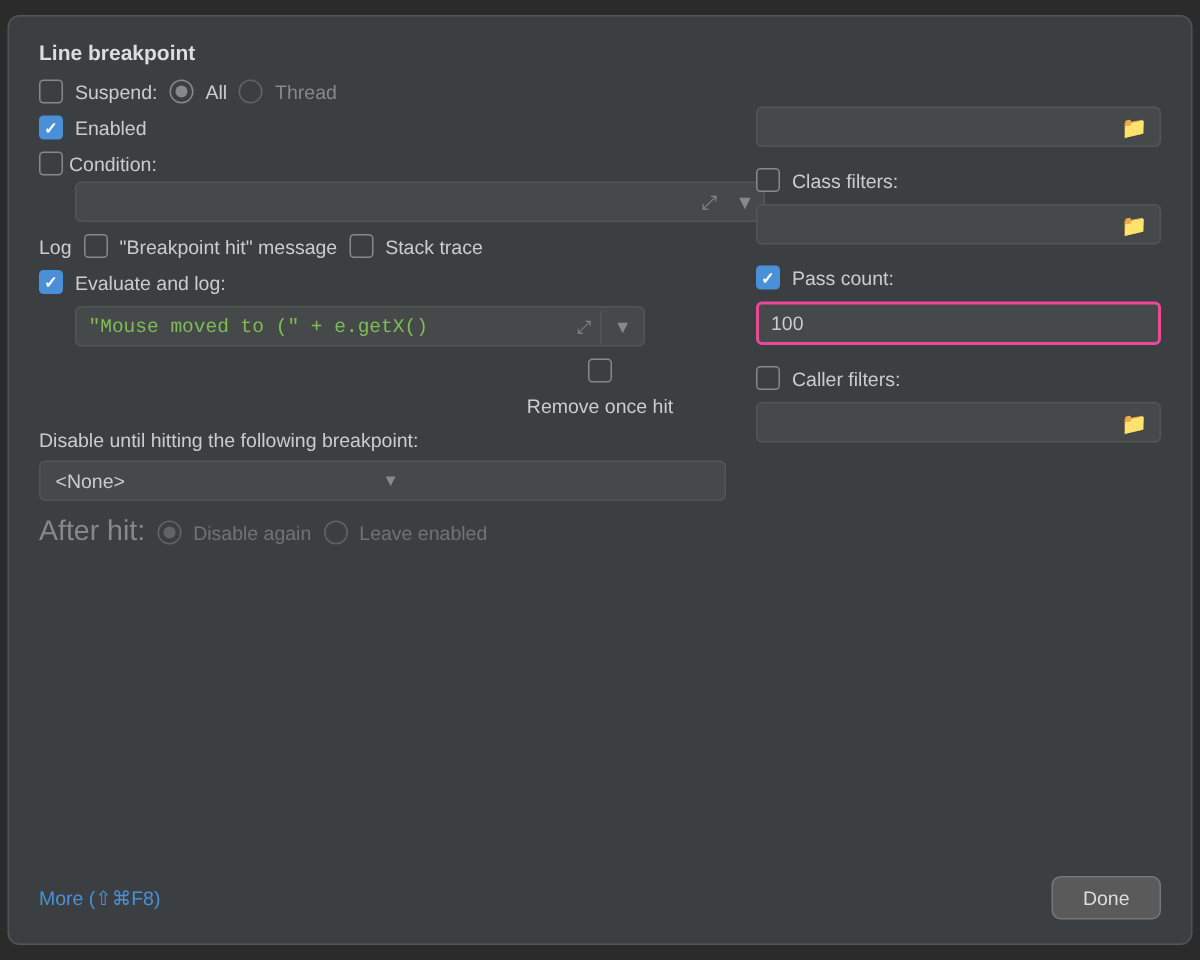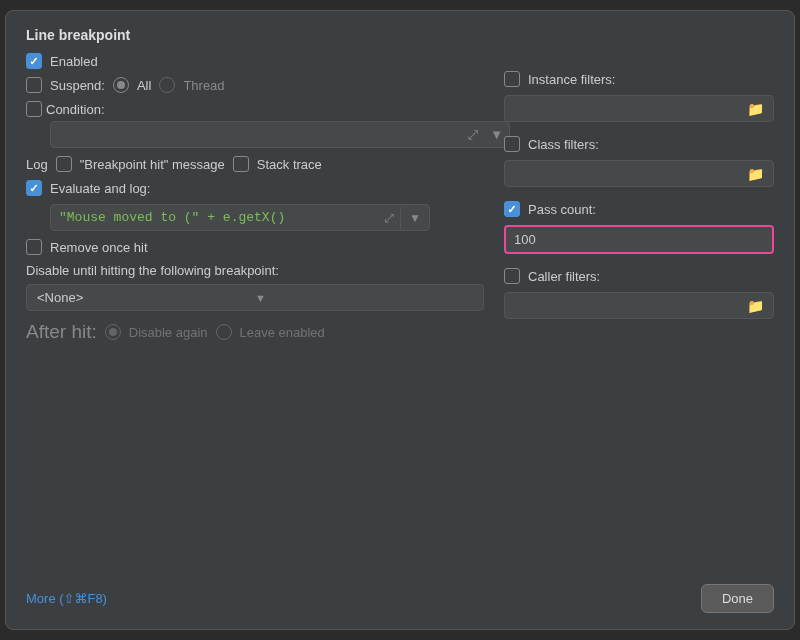--- a/index.html
+++ b/index.html
@@ -160,20 +160,21 @@
       color: #888;
       cursor: pointer;
       padding: 4px 8px;
       font-size: 12px;
     }
     .remove-row {
       display: flex;
       align-items: center;
       gap: 8px;
       margin-bottom: 8px;
+      flex-direction: column;
     }
     .disable-label {
       font-size: 13px;
       color: #ccc;
       margin-bottom: 6px;
     }
     .none-dropdown {
       display: flex;
       align-items: center;
       background: #45494a;
@@ -287,33 +288,33 @@
       padding: 6px 20px;
       cursor: pointer;
     }
   </style>
 </head>
 <body>
 
 <div class="dialog">
 
   <div class="title">Line breakpoint</div>
-
-  <div class="row">
-    <div class="checkbox-custom checked"></div>
-    <span>Enabled</span>
-  </div>
 
   <div class="row">
     <div class="checkbox-custom"></div>
     <span>Suspend:</span>
     <div class="radio-custom checked"></div>
     <span>All</span>
     <div class="radio-custom disabled"></div>
     <span style="color:#888;">Thread</span>
+  </div>
+
+  <div class="row">
+    <div class="checkbox-custom checked"></div>
+    <span>Enabled</span>
   </div>
 
   <div class="condition-row">
     <div class="checkbox-custom"></div>
     <span>Condition:</span>
   </div>
   <div class="condition-input-wrapper">
     <input type="text" value="" placeholder="" style="">
     <button class="icon-btn">
       <span style="font-size:13px;">⤢</span>
@@ -359,24 +360,20 @@
   <div class="after-hit-row">
     <span class="after-hit-label">After hit:</span>
     <div class="radio-custom checked radio-disabled"></div>
     <span class="radio-label-disabled">Disable again</span>
     <div class="radio-custom radio-disabled"></div>
     <span class="radio-label-disabled">Leave enabled</span>
   </div>
 
   <div class="right-panel">
 
-    <div class="filter-row">
-      <div class="checkbox-custom"></div>
-      <span>Instance filters:</span>
-    </div>
     <div class="filter-input-wrapper">
       <input type="text" value="" style="">
       <span class="filter-icon">📁</span>
     </div>
 
     <div class="filter-row">
       <div class="checkbox-custom"></div>
       <span>Class filters:</span>
     </div>
     <div class="filter-input-wrapper">

